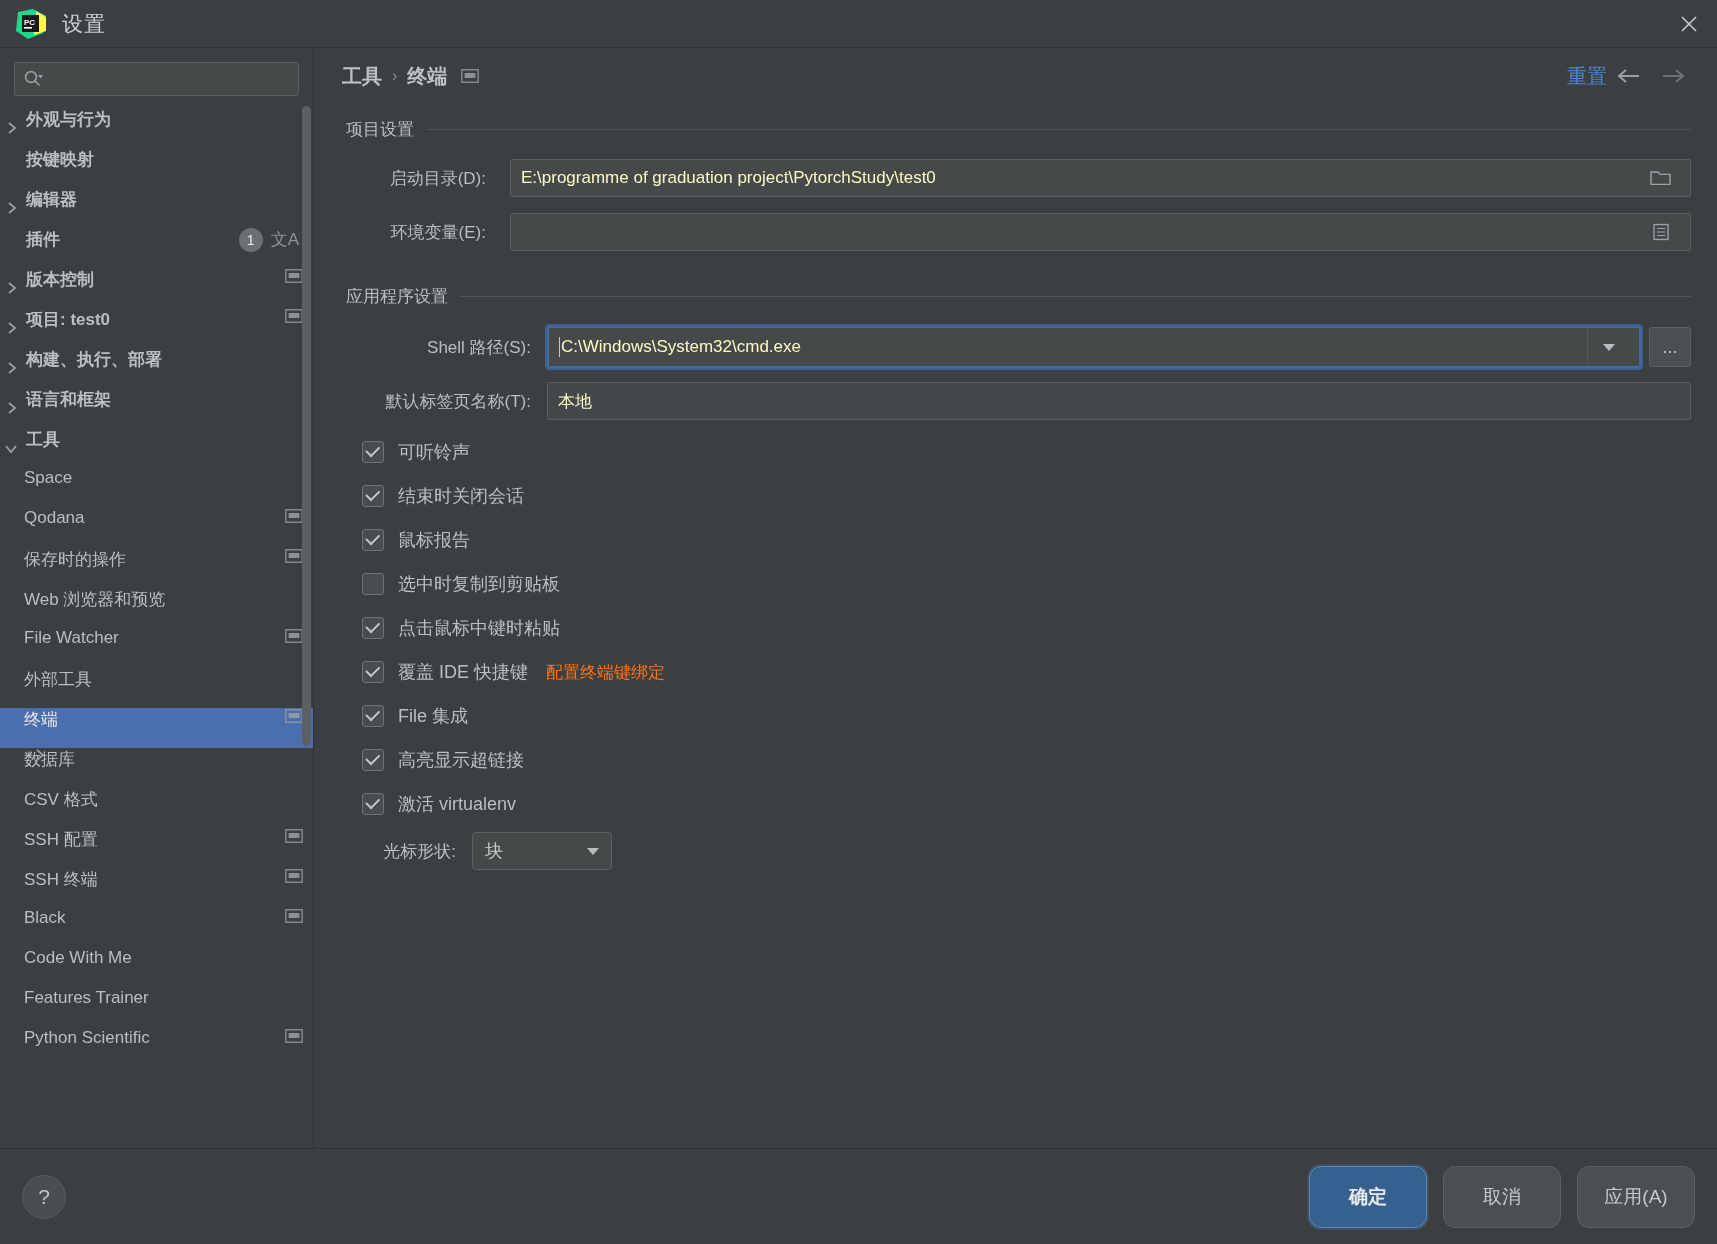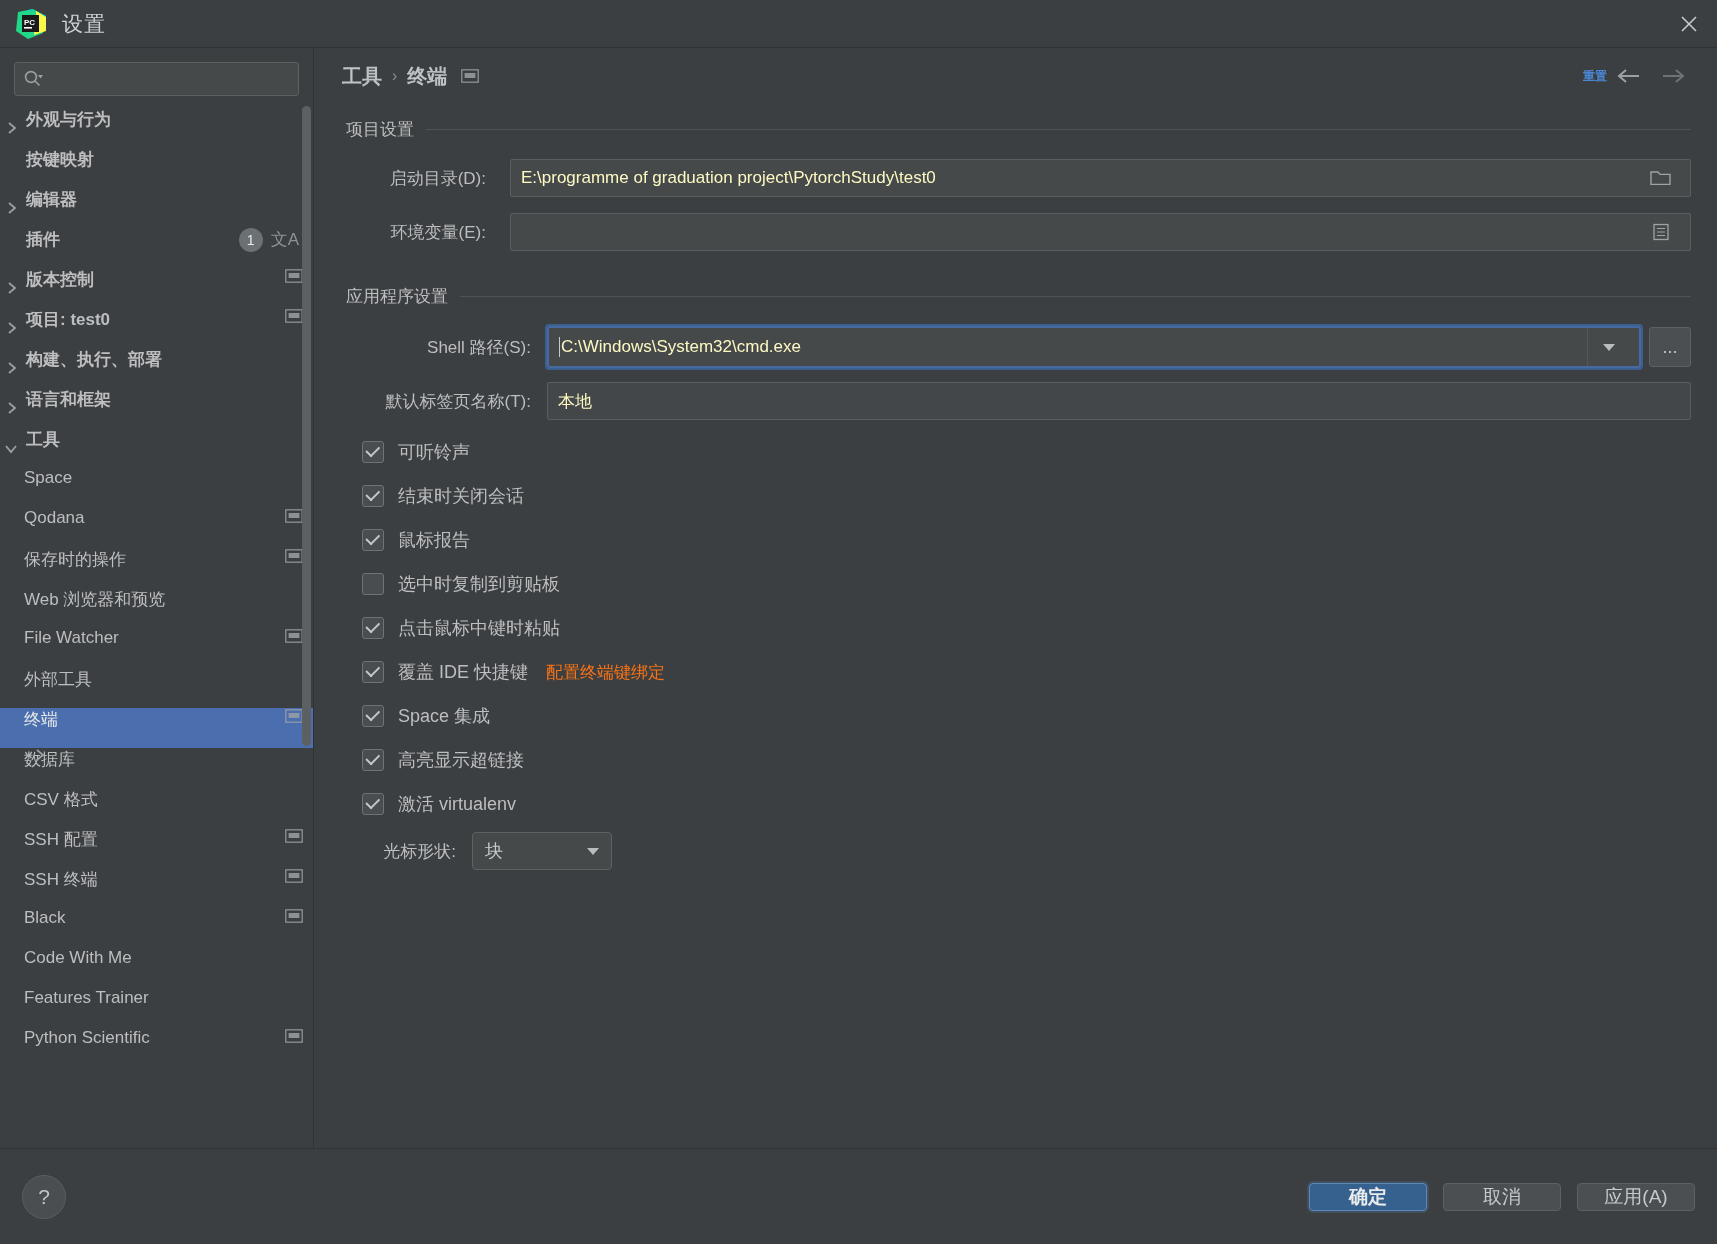--- a/index.html
+++ b/index.html
@@ -115,21 +115,21 @@
     height: 56px; display: flex; align-items: center;
     padding: 0 22px 0 28px;
   }
   .crumb {
     color: #bfc2c4; font-size: 20px; font-weight: bold;
   }
   .crumb.link { cursor: pointer; }
   .crumb-sep { color: #888e92; font-size: 16px; margin: 0 10px; }
   .hdr-spacer { flex: 1; }
   .reset-link {
-    color: #4a88d6; font-size: 12px; cursor: pointer; font-weight: bold;
+    color: #4a88d6; font-size: 20px; cursor: pointer; font-weight: normal;
   }
   .nav-arrow {
     width: 44px; height: 36px; display: flex;
     align-items: center; justify-content: center;
     color: #9ba0a4; cursor: pointer;
   }
   .nav-arrow.disabled { color: #6d7275; }
 
   .content {
     flex: 1; padding: 0 26px 0 32px; overflow: hidden;
@@ -239,22 +239,22 @@
   }
   .help-btn {
     width: 44px; height: 44px; border-radius: 50%;
     background: #4a4e50; border: 1px solid #5a5e60;
     color: #c2c6c8; font-size: 21px;
     display: flex; align-items: center; justify-content: center;
     cursor: pointer;
   }
   .footer-spacer { flex: 1; }
   .btn {
-    height: 28px; min-width: 118px;
-    border-radius: 4px; border: 1px solid #5d6163;
+    height: 62px; min-width: 118px;
+    border-radius: 12px; border: 1px solid #5d6163;
     background: #4b4f51; color: #c5c9cb;
     font-size: 19px; font-family: inherit;
     display: flex; align-items: center; justify-content: center;
     cursor: pointer; margin-left: 16px;
   }
   .btn.primary {
     background: #36618f; border: 1px solid #5d88b8;
     color: #e8eaec; font-weight: bold;
     box-shadow: 0 0 0 2px rgba(90,140,200,.22);
   }
@@ -589,21 +589,21 @@
               <span class="cbox checked"></span>
               <span class="cb-label">点击鼠标中键时粘贴</span>
             </div>
             <div class="cb-row">
               <span class="cbox checked"></span>
               <span class="cb-label">覆盖 IDE 快捷键</span>
               <span class="inline-link">配置终端键绑定</span>
             </div>
             <div class="cb-row">
               <span class="cbox checked"></span>
-              <span class="cb-label">Space 集成</span>
+              <span class="cb-label">File 集成</span>
             </div>
             <div class="cb-row">
               <span class="cbox checked"></span>
               <span class="cb-label">高亮显示超链接</span>
             </div>
             <div class="cb-row">
               <span class="cbox checked"></span>
               <span class="cb-label">激活 virtualenv</span>
             </div>
           </div>

